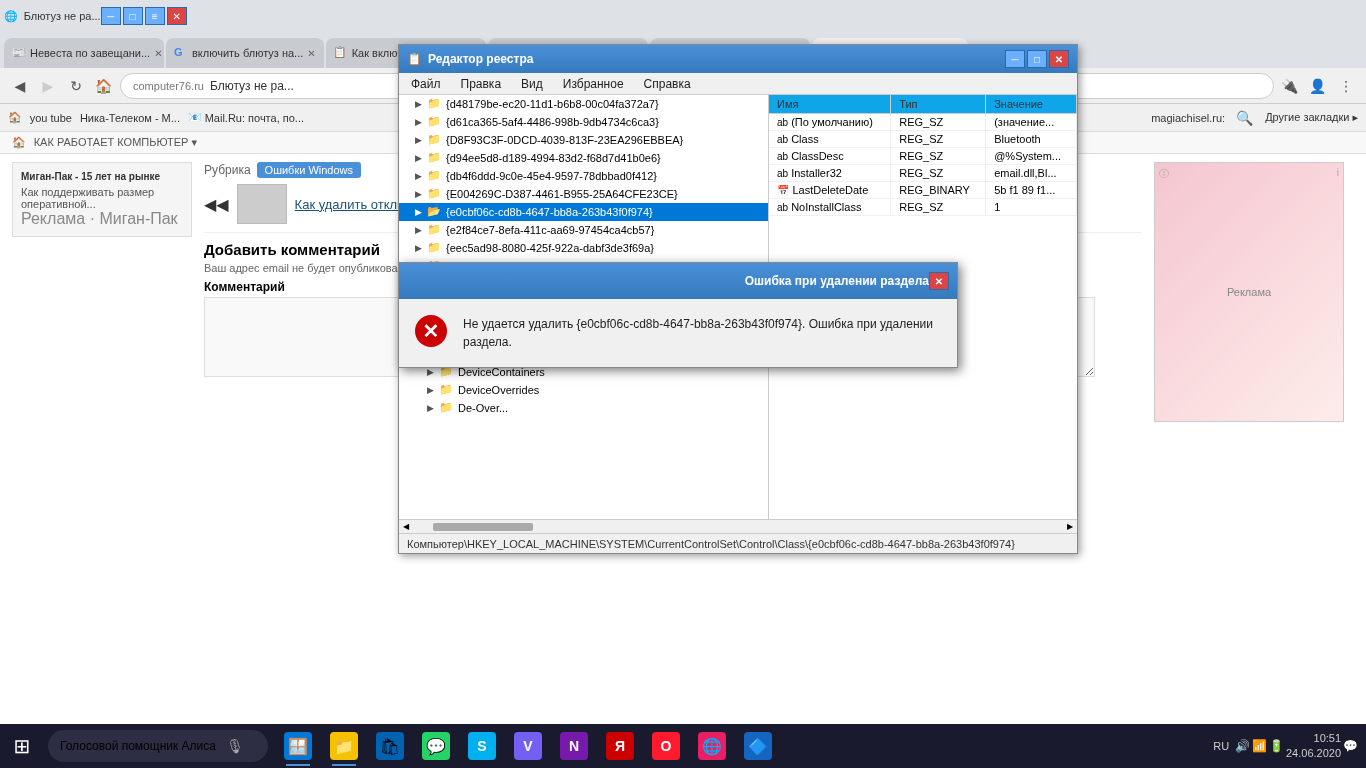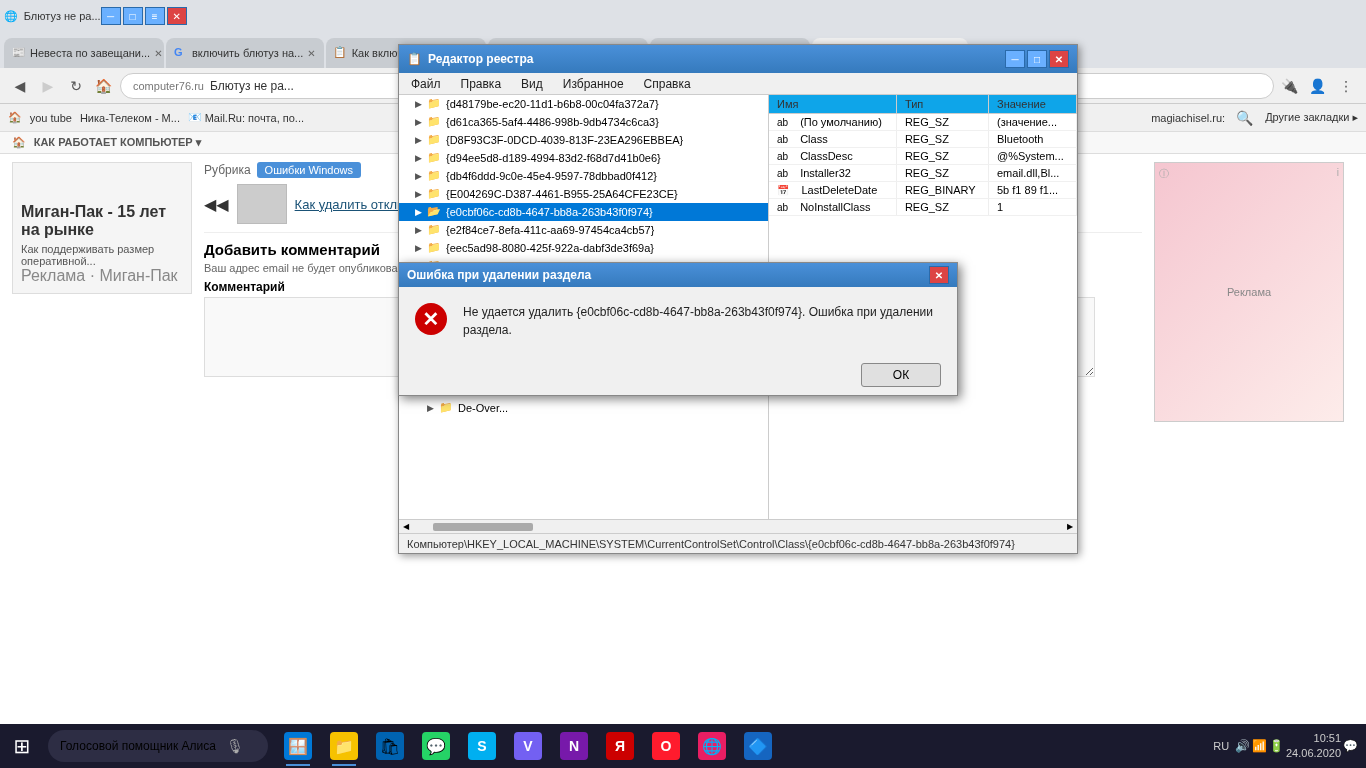--- a/index.html
+++ b/index.html
@@ -303,21 +303,21 @@
       font-size: 11px;
     }
     .reg-table td {
       padding: 2px 8px;
       border-bottom: 1px solid #f0f0f0;
       border-right: 1px solid #eee;
       font-size: 11px;
     }
     .reg-icon {
       font-size: 10px;
-      margin-right: 12px;
+      margin-right: 3px;
     }
     .regedit-statusbar {
       height: 20px;
       background: #f0f0f0;
       border-top: 1px solid #ccc;
       padding: 0 8px;
       display: flex;
       align-items: center;
       font-size: 11px;
       color: #333;
@@ -345,24 +345,24 @@
       left: 398px;
       width: 560px;
       background: #f0f0f0;
       border: 1px solid #888;
       box-shadow: 3px 3px 10px rgba(0,0,0,0.5);
       z-index: 20;
     }
     .error-titlebar {
       display: flex;
       align-items: center;
-      justify-content: space-between;
+      justify-content: flex-end;
       height: 24px;
       background: linear-gradient(to bottom, #4a90d9, #357abd);
-      padding: 12px 8px;
+      padding: 18px 8px;
       color: white;
       font-size: 12px;
       font-weight: bold;
     }
     .error-body {
       display: flex;
       align-items: flex-start;
       padding: 16px;
       gap: 12px;
     }
@@ -592,28 +592,28 @@
     <div class="toolbar-btn">🔍</div>
     <div class="bookmark-item">
       <span>Другие закладки ▸</span>
     </div>
   </div>
 </div>
 
 <div class="webpage">
   <div class="webpage-header">
     <span>🏠</span>
-    <span style="font-weight:bold;">КАК РАБОТАЕТ КОМПЬЮТЕР ▾</span>
+    <span style="font-weight:normal;">КАК РАБОТАЕТ КОМПЬЮТЕР ▾</span>
   </div>
 
   <div style="display:flex;padding:8px 12px;gap:12px;">
 
     <div style="display:flex;flex-direction:column;gap:8px;width:180px;">
       <div style="background:#f5f5f5;border:1px solid #ddd;padding:8px;font-size:11px;">
-        <div style="font-weight:bold;color:#333;font-size:16px;margin-top:32px;">Миган-Пак - 15 лет на рынке</div>
+        <div style="font-weight:bold;color:#333;font-size:10px;">Миган-Пак - 15 лет на рынке</div>
         <div style="color:#555;margin-top:4px;">Как поддерживать размер оперативной...</div>
         <div style="font-size:16px;color:#888;margin-top:0;">Реклама · Миган-Пак</div>
       </div>
     </div>
 
     <div style="flex:1;min-width:0;">
       <div class="tags-bar" style="padding:0;margin-bottom:6px;">
         <span style="color:#666;font-size:12px;">Рубрика</span>
         <span class="tag-btn">Ошибки Windows</span>
       </div>
@@ -826,25 +826,20 @@
   </div>
   <div class="error-body">
     <div class="error-icon-container">
       <div class="error-icon-circle">✕</div>
     </div>
     <div class="error-text">
       <div>Не удается удалить {e0cbf06c-cd8b-4647-bb8a-263b43f0f974}.  Ошибка при удалении</div>
       <div>раздела.</div>
     </div>
   </div>
-  <div class="error-footer">
-    <div class="ok-button">
-      <span>ОК</span>
-    </div>
-  </div>
 </div>
 
 <div class="taskbar">
   <div class="taskbar-start">⊞</div>
 
   <div class="taskbar-search">
     <span>Голосовой помощник Алиса</span>
     <span class="taskbar-mic">🎙</span>
   </div>
 

